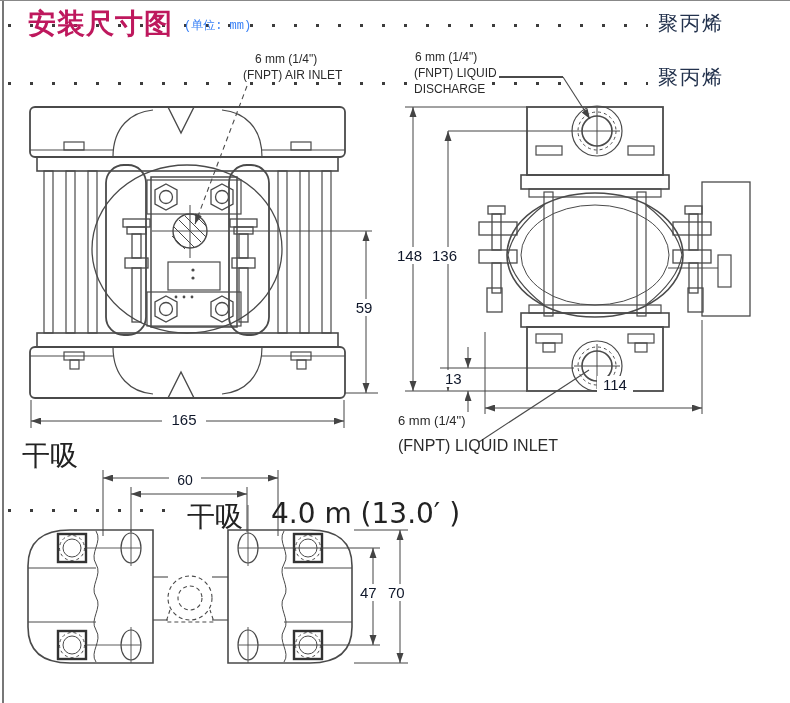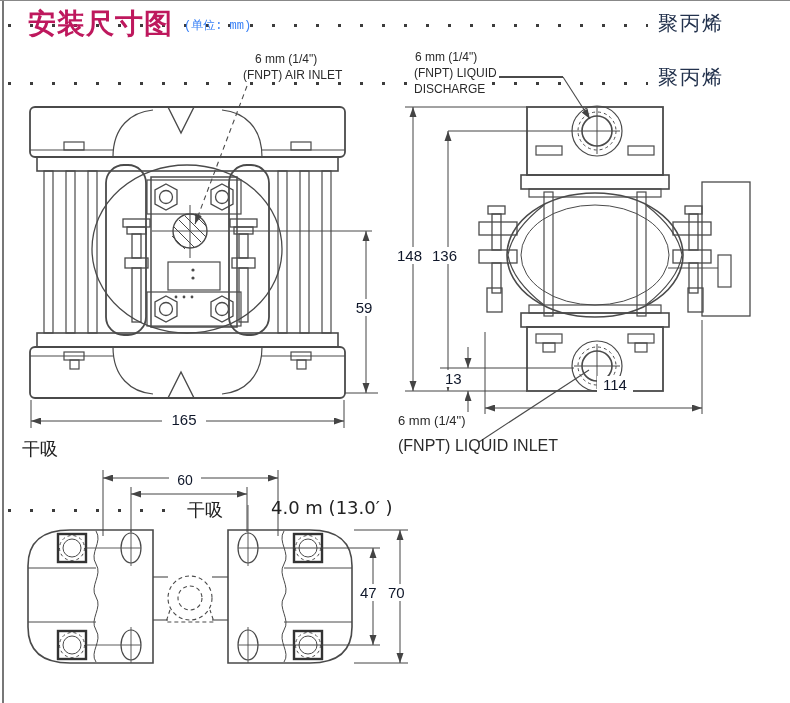--- a/index.html
+++ b/index.html
@@ -8,21 +8,21 @@
   .abs{position:absolute;}
   .edge-left{left:2px;top:0;width:2px;height:703px;background:#777;}
   .edge-top{left:0;top:0;width:790px;height:1px;background:#888;}
   .title{font-family:"DejaVu Sans",sans-serif;font-weight:bold;font-size:28px;color:#be185d;letter-spacing:1px;}
   .unit{font-size:12px;color:#3b82f6;font-family:Liberation Mono, monospace;}
   .mat{font-family:Liberation Serif, serif;font-size:20px;color:#23324d;letter-spacing:2px;}
   .dots{height:3px;background:repeating-linear-gradient(90deg,#3c3c3c 0 3px,transparent 3px 22px);}
   .lbl{font-size:12px;color:#2a2a2a;background:#fff;white-space:nowrap;padding:0 2px;}
   .lbl-nobg{font-size:12px;color:#2a2a2a;white-space:nowrap;}
   .dim{font-size:15px;color:#0f172a;background:#fff;padding:0 1px;text-align:center;white-space:nowrap;}
-  .cnbig{font-family:"DejaVu Sans",sans-serif;font-size:18px;color:#222;white-space:nowrap;}
+  .cnbig{font-family:"DejaVu Sans",sans-serif;font-size:28px;color:#222;white-space:nowrap;}
   svg{position:absolute;left:0;top:0;}
 </style>
 </head>
 <body>
 
 <div id="stage">
 
   <svg width="790" height="703" viewBox="0 0 790 703">
     <defs>
       <marker id="aE" markerWidth="11" markerHeight="8" refX="10" refY="3.5" orient="auto" markerUnits="userSpaceOnUse">

